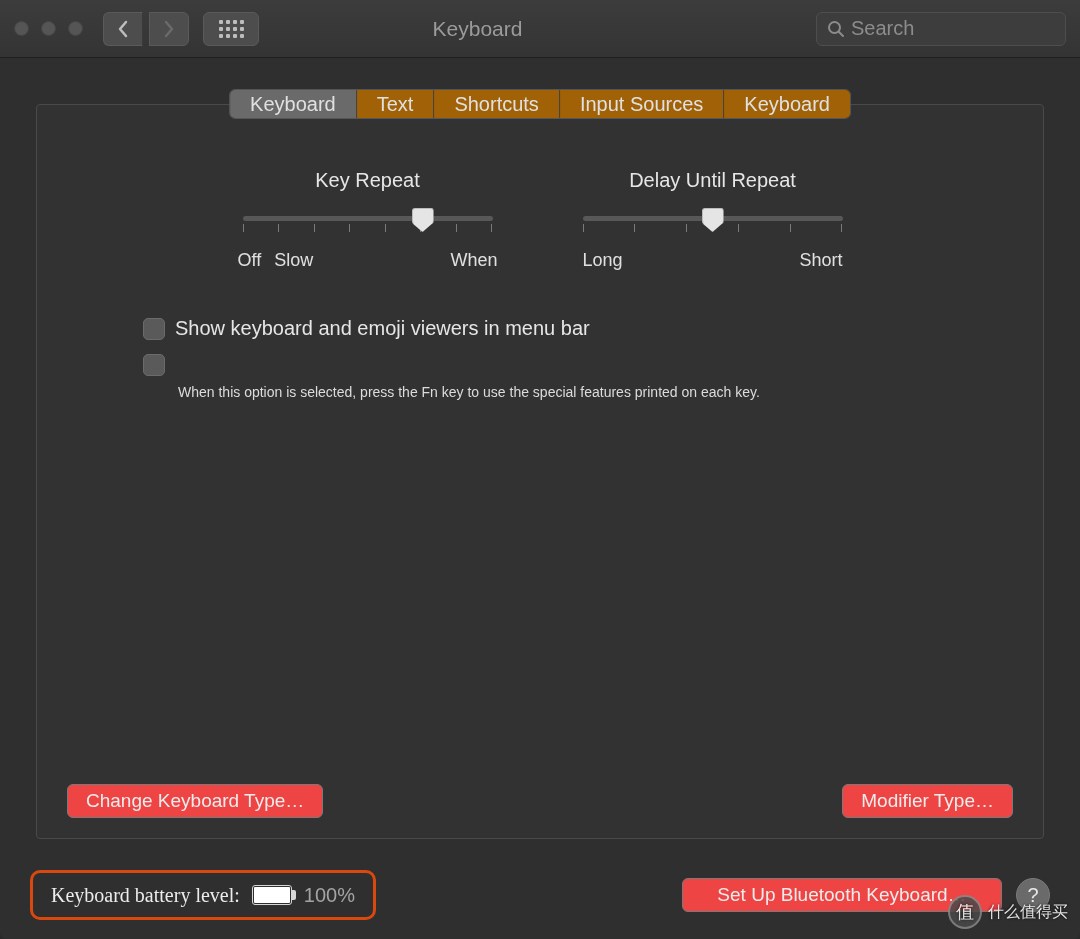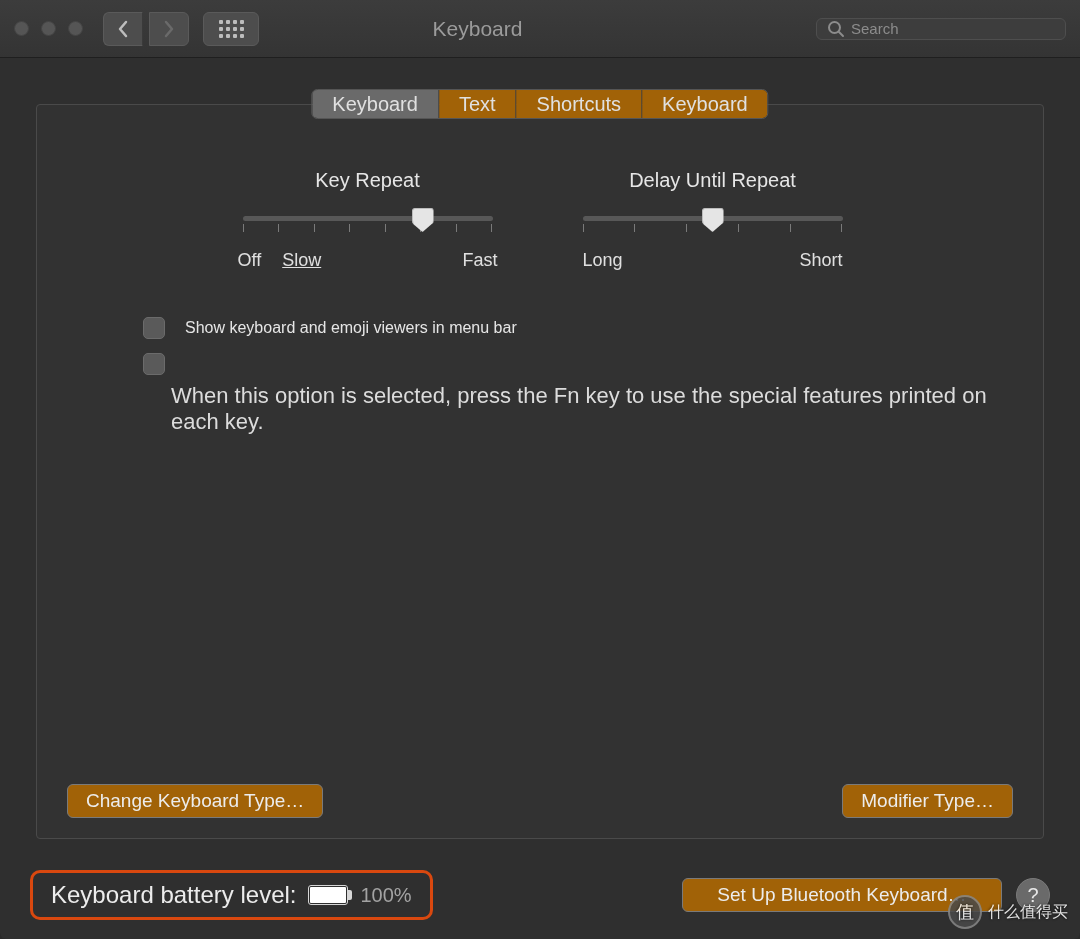--- a/index.html
+++ b/index.html
@@ -20,22 +20,22 @@
     border-radius: 6px; display: flex; align-items: center; justify-content: center;
     color: #bdbdbd; font-size: 18px;
   }
   .tb-btn.disabled { color: #6a6a6a; }
   .tb-btn.join-l { border-top-right-radius: 0; border-bottom-right-radius: 0; border-right: 1px solid #3a3a3a;}
   .tb-btn.join-r { border-top-left-radius: 0; border-bottom-left-radius: 0; }
   .grid-dots { display: grid; grid-template-columns: repeat(4, 4px); grid-auto-rows: 4px; gap: 3px; }
   .grid-dots i { width: 4px; height: 4px; background: #bdbdbd; border-radius: 1px; }
   .title { flex: 1; text-align: center; font-size: 21px; color: #9b9b9b; font-weight: 500; margin-left: -120px;}
   .search {
-    width: 250px; height: 22px; background: #3d3d3d; border: 1px solid #4e4e4e; border-radius: 6px;
-    display: flex; align-items: center; padding: 0 10px; color: #8c8c8c; font-size: 15px;
+    width: 250px; height: 34px; background: #3d3d3d; border: 1px solid #4e4e4e; border-radius: 6px;
+    display: flex; align-items: center; padding: 0 10px; color: #8c8c8c; font-size: 20px;
   }
   .search svg { margin-right: 6px; }
 
   
   .panel {
     position: absolute; left: 36px; right: 36px; top: 104px; bottom: 100px;
     border: 1px solid #4a4a4a; border-radius: 4px; background: #323232;
   }
   .tabs {
     position: absolute; top: -16px; left: 50%; transform: translateX(-50%);
@@ -67,49 +67,49 @@
     position: absolute; top: 2px; width: 22px; height: 24px;
     transform: translateX(-50%);
   }
   .slider .thumb::before{
     content:""; position:absolute; inset:0;
     background:#e5e5e5; border:1px solid #bcbcbc; border-radius:3px 3px 50% 50%;
     clip-path: polygon(0 0, 100% 0, 100% 60%, 50% 100%, 0 60%);
   }
   .slider-labels { display: flex; justify-content: space-between; width: 260px; margin: 14px auto 0; font-size: 18px; color: #e0e0e0; }
   .slider-labels.fixed { width: 260px; }
-  .slider-labels .extra { margin-left: 16px; text-decoration: underline; }
+  .slider-labels .extra { margin-left: 8px; }
 
   .checks { margin-top: 46px; margin-left: 76px; }
-  .check-row { display: flex; align-items: center; gap: 20px; font-size: 16px; margin-bottom: 14px; }
+  .check-row { display: flex; align-items: center; gap: 10px; font-size: 20px; margin-bottom: 14px; }
   .checkbox {
     width: 22px; height: 22px; border-radius: 5px; background: #5a5a5a; border: 1px solid #6b6b6b;
     flex-shrink: 0;
   }
-  .help-text { font-size: 22px; color: #dcdcdc; margin-left: 28px; margin-top: -6px; }
+  .help-text { font-size: 14px; color: #dcdcdc; margin-left: 35px; margin-top: -6px; }
 
   .bottom-row {
     position: absolute; left: 30px; right: 30px; bottom: 20px;
     display: flex; justify-content: space-between;
   }
   .btn {
-    height: 34px; padding: 0 18px; background: #a16207; border: 1px solid #7a7a7a;
+    height: 34px; padding: 0 18px; background: #ef4444; border: 1px solid #7a7a7a;
     border-radius: 6px; color: #ececec; font-size: 19px; display: flex; align-items: center;
   }
 
   
   .footer {
     position: absolute; left: 30px; right: 30px; bottom: 18px; height: 52px;
     display: flex; align-items: center; justify-content: space-between;
   }
   .battery-box {
     display: flex; align-items: center; gap: 12px; padding: 6px 18px;
     border: 3px solid #d9480f; border-radius: 10px; height: 50px;
   }
-  .battery-label { font-size: 24px; color: #ececec; }
+  .battery-label { font-size: 20px; color: #ececec; font-family: Liberation Serif, serif; }
   .battery-icon { position: relative; width: 40px; height: 20px; }
   .battery-icon .body { position:absolute; inset:0; border: 1.5px solid #d7d7d7; border-radius: 3px; }
   .battery-icon .fill { position:absolute; left:2px; top:2px; bottom:2px; right:2px; background:#fff; border-radius:1px;}
   .battery-icon .cap { position:absolute; right:-4px; top:5px; width:4px; height:10px; background:#d7d7d7; border-radius: 0 2px 2px 0;}
   .battery-value { font-size: 20px; color: #a3a3a3; }
   .footer-right { display: flex; align-items: center; gap: 14px; }
   .help-btn {
     width: 34px; height: 34px; border-radius: 50%; background: #6a6a6a; border: 1px solid #7a7a7a;
     display: flex; align-items: center; justify-content: center; font-size: 20px; color: #e8e8e8;
   }
@@ -171,20 +171,21 @@
       <span>Search</span>
     </div>
   </div>
 
   <div class="panel">
 
     <div class="tabs">
       <div class="tab active">Keyboard</div>
       <div class="tab">Text</div>
       <div class="tab">Shortcuts</div>
+      <div class="tab">Input Sources</div>
       <div class="tab">Keyboard</div>
     </div>
 
     <div class="content">
 
       <div class="sliders-row">
 
         <div class="slider-block">
           <div class="slider-title">Key Repeat</div>
           <div class="slider">
@@ -199,21 +200,21 @@
                 <i></i>
                 <i></i>
               </div>
             <div class="thumb" id="thumb-kr" style="left: 72%;"></div>
           </div>
           <div class="slider-labels fixed">
             <span>
               <span>Off</span>
               <span class="extra">Slow</span>
             </span>
-            <span>Fast</span>
+            <span>When</span>
           </div>
         </div>
 
         <div class="slider-block">
           <div class="slider-title">Delay Until Repeat</div>
           <div class="slider smaller">
             <div class="track"></div>
             <div class="ticks">
                 <i></i>
                 <i></i>

